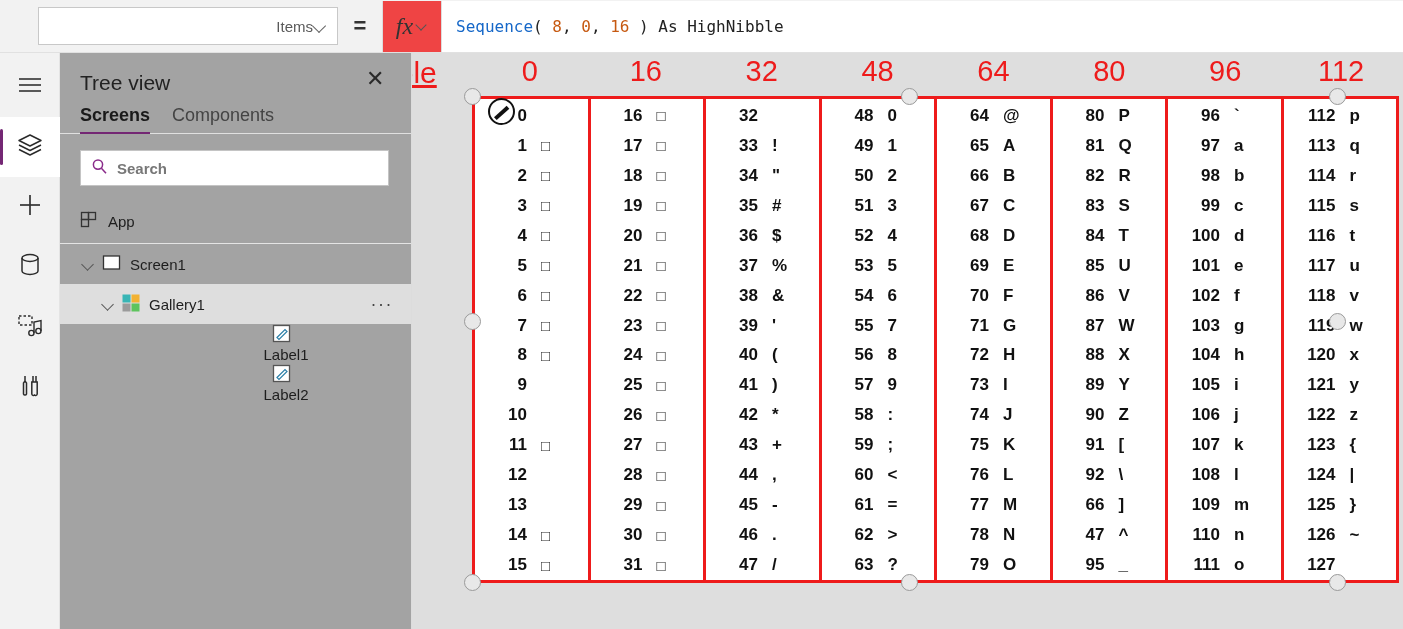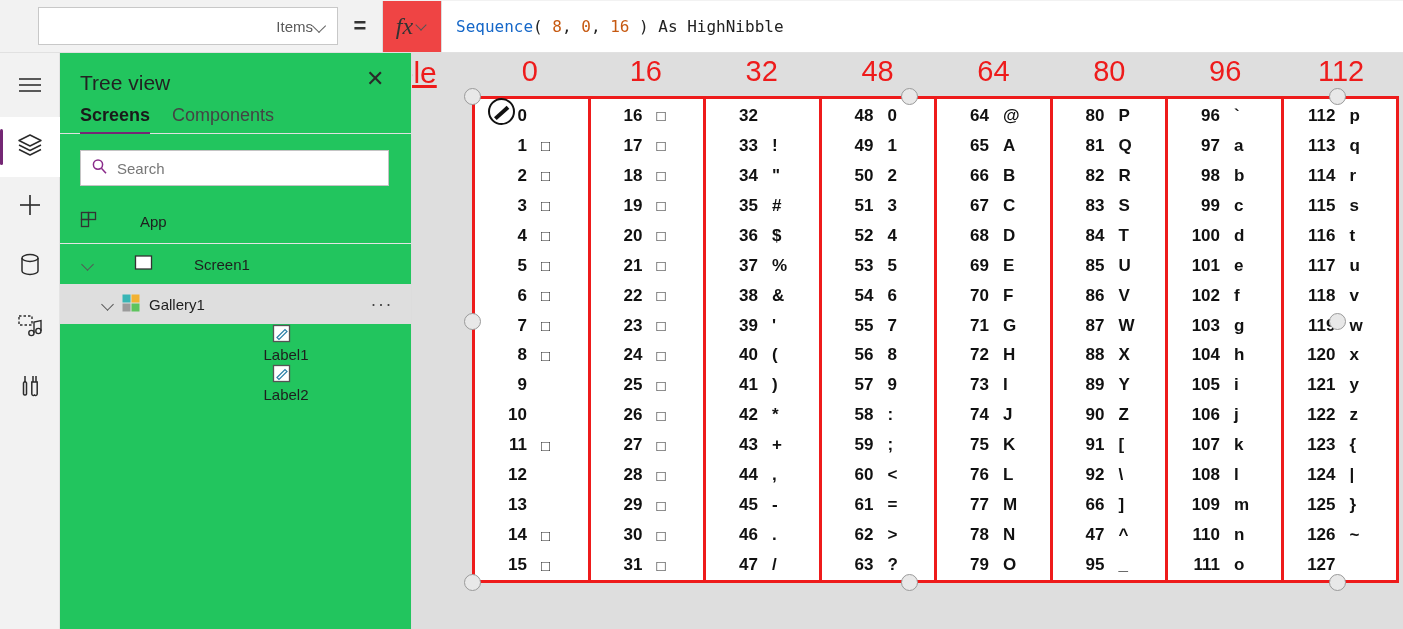--- a/index.html
+++ b/index.html
@@ -71,61 +71,61 @@
   }
   .rail-btn.active { background: #ffffff; }
   .rail-btn.active::before {
     content: ""; position: absolute; left: 0; top: 12px;
     width: 3px; height: 36px; background: #742774; border-radius: 2px;
   }
 
   
   .tree-panel {
     position: absolute; left: 60px; top: 53px; width: 352px; height: 576px;
-    background: #22c55e; border-right: 1px solid #dcdcdc;
+    background: #a3a3a3; border-right: 1px solid #dcdcdc;
   }
   .tree-title {
     padding: 18px 0 10px 20px; font-size: 21px; color: #222; font-weight: 400;
   }
   .tabs { display: flex; padding-left: 20px; gap: 22px; border-bottom: 1px solid #e0e0e0; }
   .tab {
     padding-bottom: 7px; font-size: 18px; color: #444; cursor: pointer;
     position: relative;
   }
   .tab.active { font-weight: 700; color: #1a1a1a; }
   .tab.active::after {
     content: ""; position: absolute; left: 0; bottom: -1px;
     width: 100%; height: 2.5px; background: #742774;
   }
   .searchwrap { padding: 16px 22px 0 20px; }
   .searchbox {
     height: 36px; background: #fff; border: 1px solid #c4c4c4;
     display: flex; align-items: center; padding: 0 10px; cursor: text;
   }
-  .searchbox .ph { font-size: 15px; color: #777; margin-left: 9px; }
+  .searchbox .ph { font-size: 15px; color: #777; margin-left: 9px; font-weight: bold; }
   .tree-row {
     display: flex; align-items: center; height: 40px;
     padding-left: 20px; font-size: 15px; color: #1e1e1e; cursor: pointer;
   }
   .tree-row.app-row { border-bottom: 1px solid #e4e4e4; height: 44px; }
   .tree-row.selected { background: #dedede; }
   .tree-row .caret {
     width: 16px; height: 16px; position: relative; margin-right: 6px; flex: none;
   }
   .tree-row .caret::before {
     content: ""; position: absolute; left: 3px; top: 4px;
     width: 8px; height: 8px; border-right: 1.5px solid #555;
     border-bottom: 1.5px solid #555; transform: rotate(45deg);
   }
   .tree-row .tlabel { margin-left: 9px; }
   .tree-row .dots {
     margin-left: auto; margin-right: 18px; font-size: 18px;
     color: #444; letter-spacing: 1.5px; cursor: pointer;
   }
-  .ind-0 { padding-left: 20px; gap: 32px; }
+  .ind-0 { padding-left: 20px; }
   .ind-1 { padding-left: 40px; }
   .ind-2 { padding-left: 66px; }
   .ind-3 { padding-left: 92px; flex-direction: column; }
 
   
   .canvas {
     position: absolute; left: 412px; top: 53px; width: 991px; height: 576px;
     background: #dedede; overflow: hidden;
   }
   

